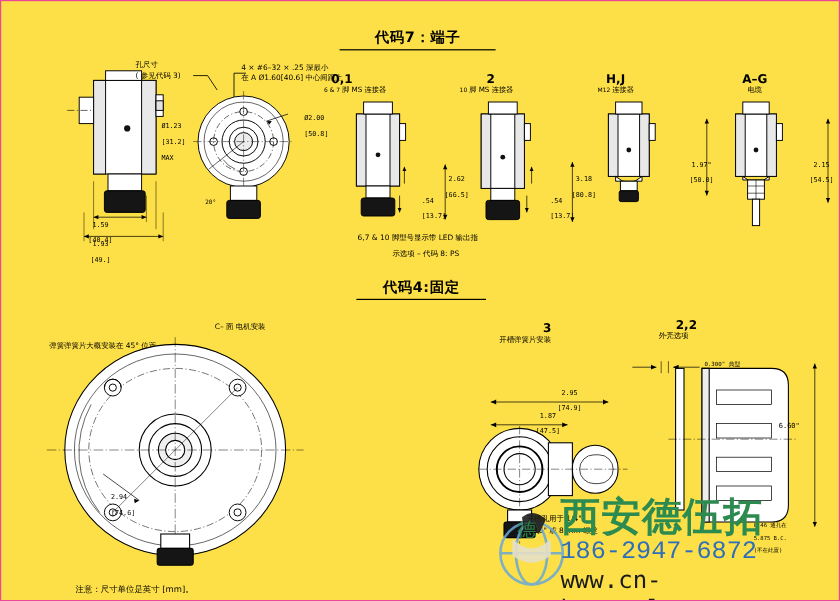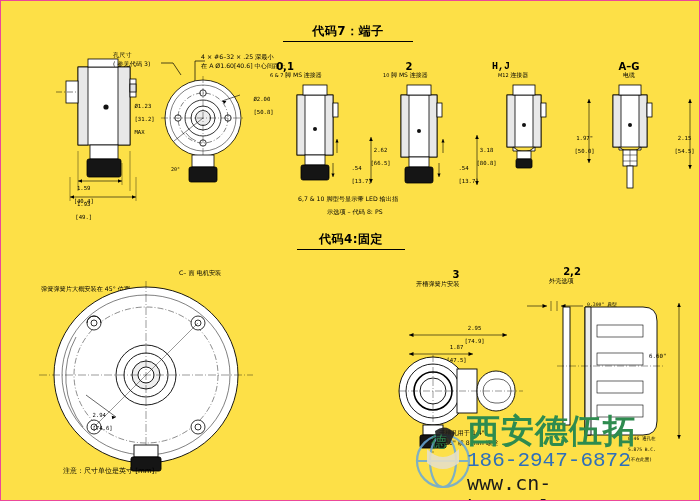--- a/index.html
+++ b/index.html
@@ -15,21 +15,21 @@
     box-sizing:border-box;
     overflow:hidden;
   }
   .abs{position:absolute;}
   .ttl{
     font-weight:bold;font-size:12px;letter-spacing:.5px;
     text-align:center;border-bottom:1.4px solid #000;
     padding-bottom:1px;white-space:nowrap;
   }
   .cn{font-size:6.2px;line-height:1.45;white-space:nowrap;}
-  .cn7{font-size:7px;line-height:1.45;white-space:nowrap;}
+  .cn7{font-size:7px;line-height:1.45;white-space:nowrap;margin-top:20px;}
   .dim{
     font-family:"DejaVu Sans Mono","Liberation Mono",monospace;
     font-size:5.6px;line-height:1.15;white-space:pre;text-align:center;
   }
   .dimL{
     font-family:"DejaVu Sans Mono","Liberation Mono",monospace;
     font-size:5.6px;line-height:1.15;white-space:pre;text-align:left;
   }
   .hdbold{font-size:10px;font-weight:bold;text-align:center;white-space:nowrap;}
   .hdsub{font-size:6px;text-align:center;white-space:nowrap;}
@@ -244,21 +244,21 @@
         <path d="M40,4 l-1.8,4 h3.6 z" fill="#000" stroke="none"></path>
         <path d="M40,54 l-1.8,-4 h3.6 z" fill="#000" stroke="none"></path>
         <line x1="6" y1="8" x2="6" y2="22"></line>
         <path d="M6,8 l-1.6,3.6 h3.2 z" fill="#000" stroke="none"></path>
         <line x1="2" y1="32" x2="2" y2="46"></line>
         <path d="M2,46 l-1.6,-3.6 h3.2 z" fill="#000" stroke="none"></path>
       </g>
     </svg>
   </div>
 
-  <div class="abs hdbold" style="left:480px;top:60px;width:40px;font-family:Liberation Mono, monospace;">H,J</div>
+  <div class="abs hdbold" style="left:492px;top:60px;width:40px;">H,J</div>
   <div class="abs tiny" style="left:497px;top:70px;">
     <span>M12</span>
     <span style="font-size:6px;">连接器</span>
   </div>
   <div class="abs" style="left:498px;top:80px;">
     <svg width="60" height="100" viewBox="0 0 60 100">
       <g fill="none" stroke="#000" stroke-width="0.8">
         <rect x="8" y="14" width="34" height="52" fill="#fff"></rect>
         <rect x="8" y="14" width="8" height="52" fill="#e8e8e8"></rect>
         <rect x="34" y="14" width="8" height="52" fill="#e8e8e8"></rect>

